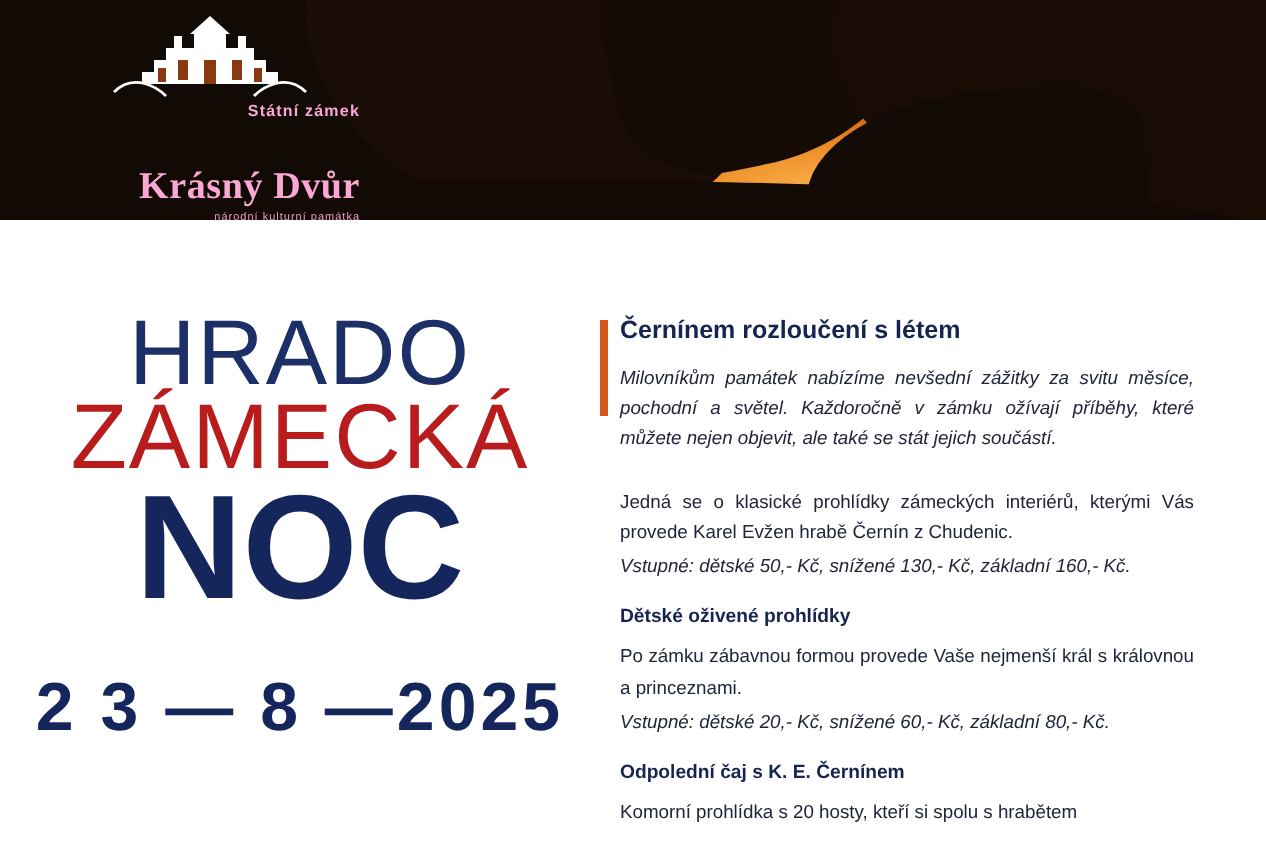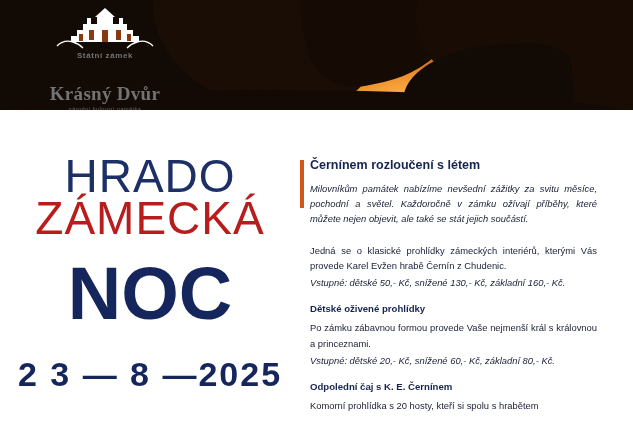--- a/index.html
+++ b/index.html
@@ -74,22 +74,22 @@
     position: absolute; left: 0; bottom: -6px;
     width: 633px; height: 26px;
     background: #130a05;
     border-radius: 40% 60% 0 0 / 100% 100% 0 0;
   }
 
   
   .logo {
     position: absolute; left: 30px; top: 6px;
     width: 150px; height: 96px;
-    text-align: center;
-    color: #737373;
+    text-align: right;
+    color: #f9a8d4;
   }
   .logo-crest { display: block; margin: 0 auto; }
   .logo-line1 {
     font-size: 8px; letter-spacing: 0.6px;
     font-weight: bold;
     margin-top: 1px;
   }
   .logo-line2 {
     font-family: "Liberation Serif", serif;
     font-size: 19px;
@@ -140,21 +140,21 @@
     color: #b91c1c;
     letter-spacing: 1px;
     font-weight: 400;
     margin-top: 2px;
   }
   .t-noc {
     font-size: 74px;
     color: #15265c;
     font-weight: bold;
     letter-spacing: 0px;
-    margin-top: 20px;
+    margin-top: 0;
     line-height: 0.95;
   }
   .t-date {
     margin-top: 26px;
     font-size: 34px;
     color: #15265c;
     font-weight: bold;
     letter-spacing: 2px;
     text-align: center;
   }

